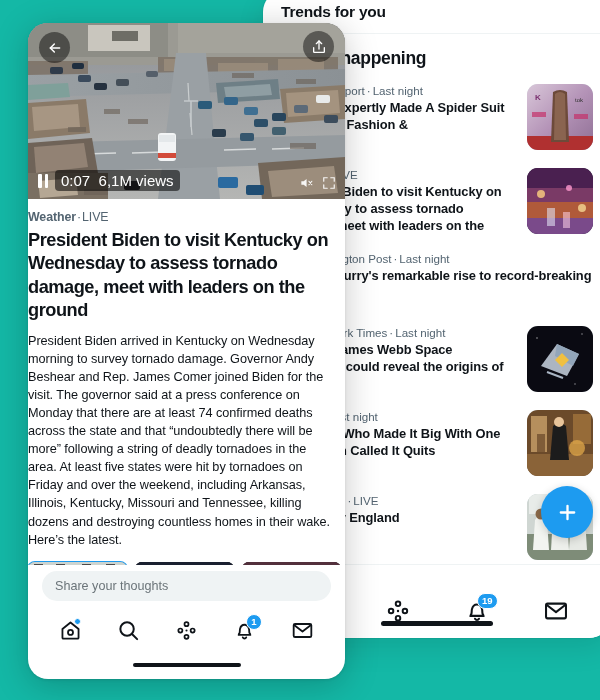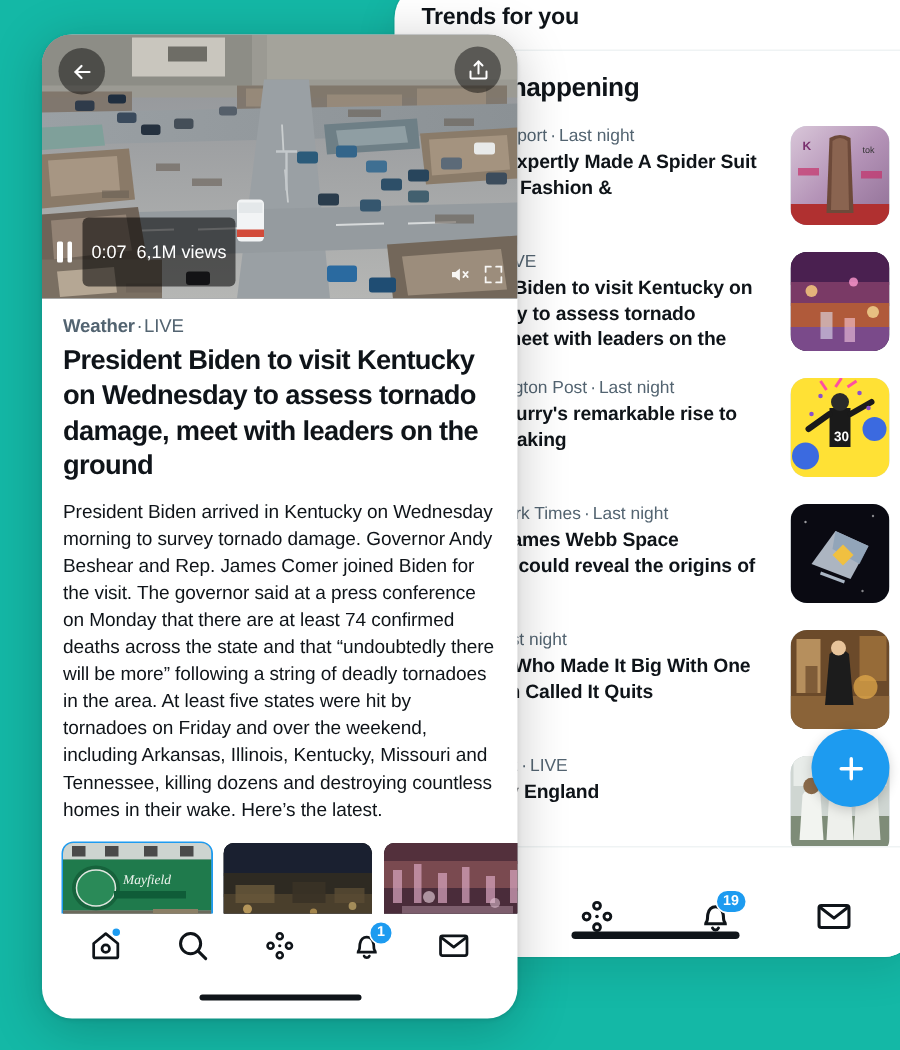--- a/index.html
+++ b/index.html
@@ -109,30 +109,30 @@
   .vid-btn svg { width: 16px; height: 16px; }
   .vid-back { left: 11px; top: 9px; }
   .vid-share { right: 11px; top: 8px; }
   .vid-ctrls {
     position: absolute; left: 10px; bottom: 8px;
     display: flex; align-items: center; gap: 7px;
   }
   .pause-ico { display: flex; gap: 3px; }
   .pause-ico i { display: block; width: 3.5px; height: 14px; background: #fff; border-radius: 1px; }
   .vid-time {
-    background: rgba(0,0,0,0.55); color: #fff; font-size: 12px;
-    padding: 16px 6px; border-radius: 4px; white-space: nowrap; font-weight: 500;
+    background: rgba(0,0,0,0.55); color: #fff; font-size: 15px;
+    padding: 2px 6px; border-radius: 4px; white-space: nowrap; font-weight: 500;
   }
   .vid-right-ctrls {
     position: absolute; right: 9px; bottom: 9px; display: flex; gap: 9px; align-items: center;
   }
   .vid-right-ctrls svg { width: 14px; height: 14px; color: #fff; opacity: .92; }
 
   
-  .card-body { padding: 11px 14px 0 14px; flex: 1 1 auto; overflow: hidden; }
+  .card-body { padding: 11px 14px 0 0; flex: 1 1 auto; overflow: hidden; }
   .kicker { font-size: 12.4px; color: #536471; font-weight: bold; margin-bottom: 5px; letter-spacing: -0.1px; }
   .kicker .mid { font-weight: normal; padding: 0 1px; }
   .kicker .live-tag { font-weight: normal; color: #536471; }
   .headline {
     font-size: 18.2px; font-weight: bold; color: #0f1419;
     line-height: 1.28; letter-spacing: -0.45px; margin-bottom: 10px;
   }
   .summary {
     font-size: 12.7px; color: #0f1419; line-height: 1.42; letter-spacing: -0.05px;
   }
@@ -233,36 +233,20 @@
           </svg>
         </div>
       </div>
 
       <div class="bg-news-item">
         <div class="bg-news-text">
           <div class="bg-news-meta">
             <span>The Washington Post</span><span class="sep">·</span><span>Last night</span>
           </div>
           <div class="bg-news-title">Stephen Curry's remarkable rise to record-breaking</div>
-        </div>
-        <div class="bg-news-thumb">
-          <svg viewBox="0 0 66 66" preserveAspectRatio="none" aria-hidden="true">
-            <rect width="66" height="66" fill="#ffe135"></rect>
-            <circle cx="10" cy="52" r="9" fill="#3b6ae0"></circle>
-            <circle cx="56" cy="34" r="8" fill="#3b6ae0"></circle>
-            <path d="M30 6 L34 0 M38 6 L44 2 M24 8 L20 2" stroke="#ff4fa0" stroke-width="2" fill="none"></path>
-            <path d="M26 20 h14 v26 h-14 z" fill="#1a1a1a"></path>
-            <circle cx="33" cy="16" r="6" fill="#2a2a2a"></circle>
-            <path d="M26 24 L12 34 M40 24 L54 16" stroke="#1a1a1a" stroke-width="4" stroke-linecap="round"></path>
-            <text x="29" y="42" font-size="9" fill="#fff" font-family="sans-serif" font-weight="bold">30</text>
-            <circle cx="20" cy="12" r="1.5" fill="#8a4fd0"></circle>
-              <circle cx="46" cy="10" r="1.5" fill="#8a4fd0"></circle>
-            <circle cx="52" cy="20" r="1.5" fill="#8a4fd0"></circle>
-              <circle cx="14" cy="24" r="1.5" fill="#8a4fd0"></circle>
-          </svg>
         </div>
       </div>
 
       <div class="bg-news-item">
         <div class="bg-news-text">
           <div class="bg-news-meta">
             <span>The New York Times</span><span class="sep">·</span><span>Last night</span>
           </div>
           <div class="bg-news-title">How the James Webb Space Telescope could reveal the origins of</div>
         </div>
@@ -573,20 +557,23 @@
             <rect x="12" y="42" width="74" height="12" fill="#b08fa0" opacity=".5"></rect>
             <circle cx="30" cy="36" r="4" fill="#f0d8e4" opacity=".6"></circle>
             <circle cx="74" cy="40" r="3.4" fill="#e8c8d8" opacity=".55"></circle>
           </svg>
 
         </div>
       </div>
 
     </div>
 
+    <div class="composer">
+      <input class="composer-input" type="text" placeholder="Share your thoughts" style="">
+    </div>
 
     <div class="card-nav">
       <div class="nav-ico">
         <svg viewBox="0 0 24 24" fill="none" stroke="currentColor" stroke-width="1.9" stroke-linejoin="round" aria-hidden="true">
           <path d="M3.6 10.4 12 3.6l8.4 6.8v9.1a1 1 0 0 1-1 1h-14.8a1 1 0 0 1-1-1z"></path>
           <circle cx="12" cy="14" r="2.6"></circle>
         </svg>
         <span class="dot-badge"></span>
       </div>
       <div class="nav-ico">

